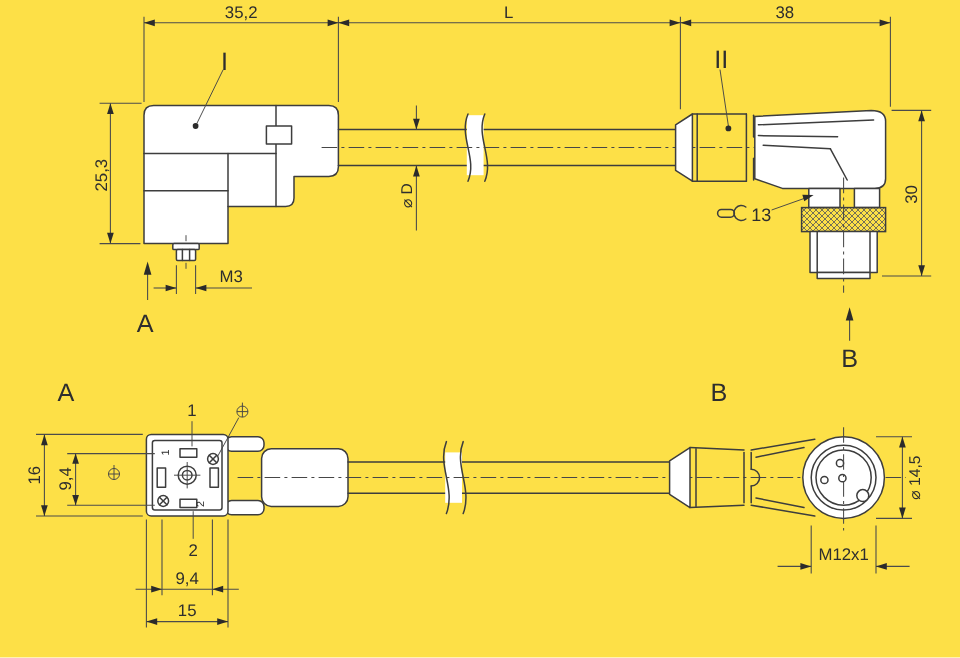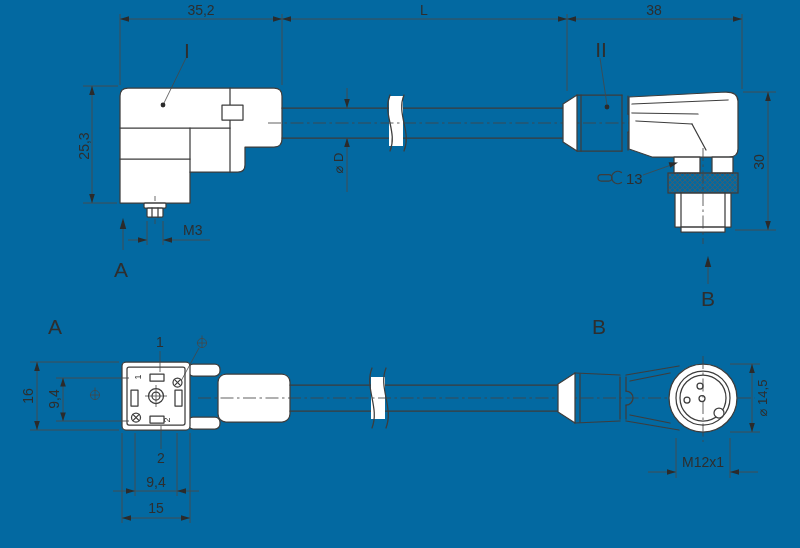--- a/index.html
+++ b/index.html
@@ -1,16 +1,16 @@
 <!DOCTYPE html>
 <html><head>
 <meta charset="utf-8">
 <style>
   html,body{margin:0;padding:0;background:#fff;}
-  #stage{position:relative;width:800px;height:548px;background:#0369a1;overflow:hidden;
+  #stage{position:relative;width:800px;height:548px;background:#fde047;overflow:hidden;
          font-family:"Liberation Sans", sans-serif;}
   svg{display:block}
   text{fill:#2e2e2e;font-family:"Liberation Sans", sans-serif;}
   .geo{stroke:#3d3d3d;stroke-width:1.25;fill:none;stroke-linecap:round;stroke-linejoin:round;}
   .geof{stroke:#3d3d3d;stroke-width:1.25;fill:#fff;stroke-linejoin:round;}
   .dim{stroke:#4b4b4b;stroke-width:0.9;fill:none;}
   .cl{stroke:#464646;stroke-width:0.85;fill:none;stroke-dasharray:13 3.5 2.5 3.5;}
   .thin{stroke:#464646;stroke-width:0.8;fill:none;}
   .ah{fill:#2b2b2b;stroke:none;}
   .t14{font-size:14px;}

